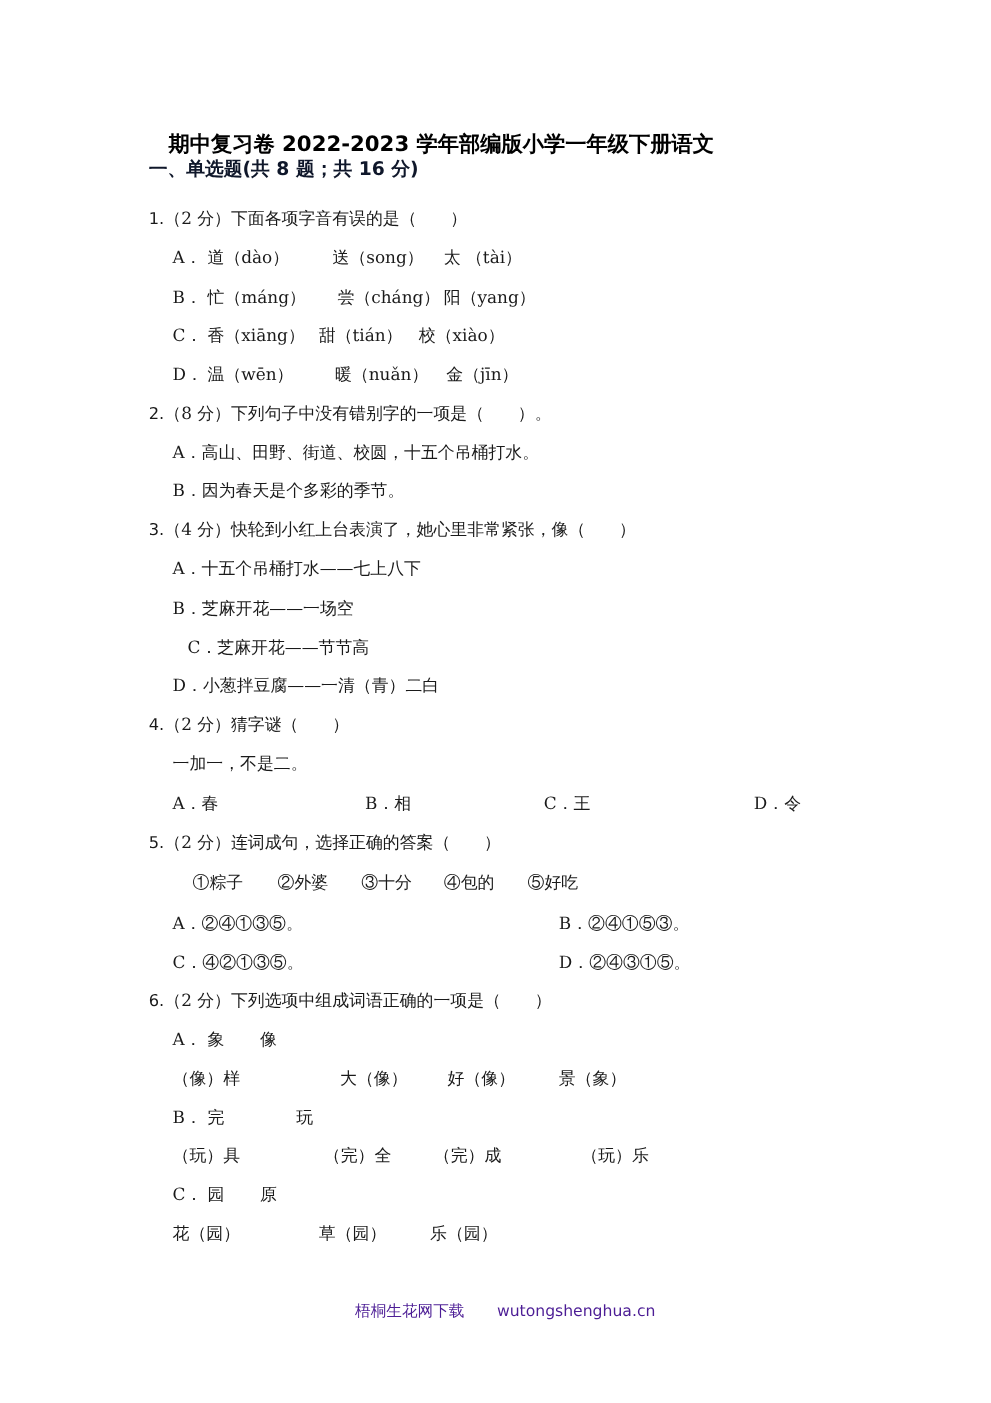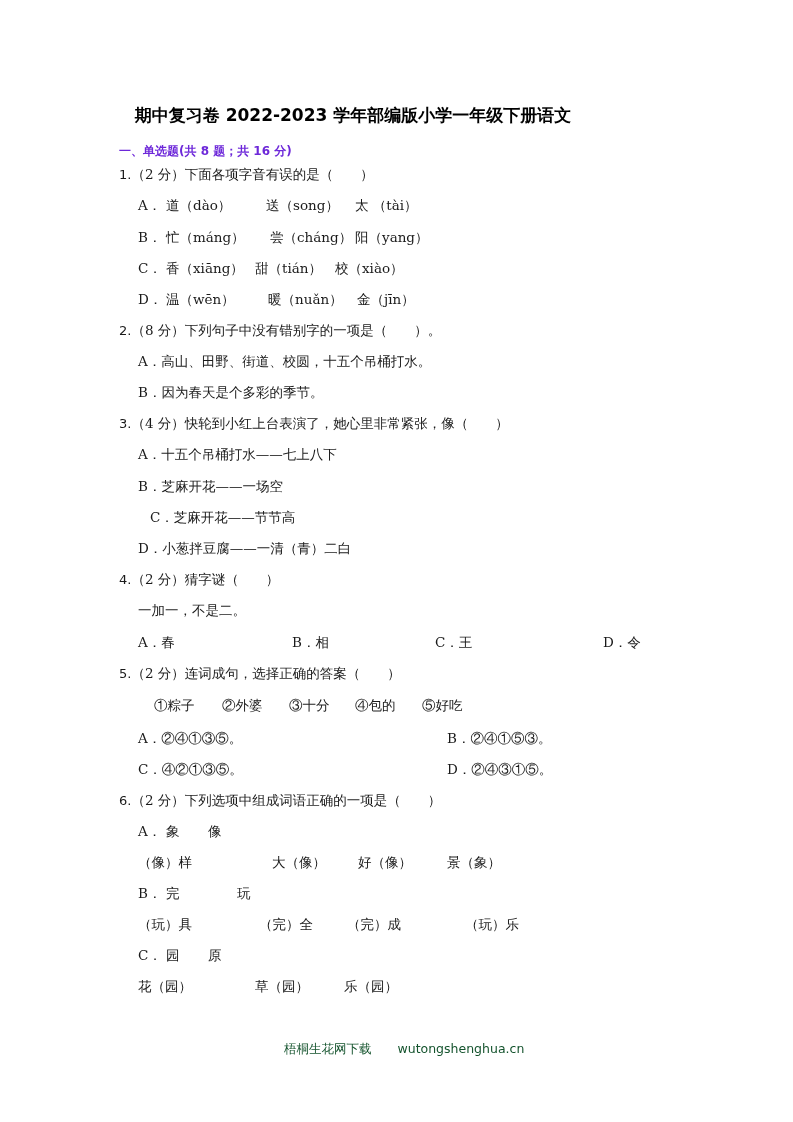--- a/index.html
+++ b/index.html
@@ -2,26 +2,26 @@
 <html><head>
 <meta charset="utf-8">
 <style>
   html, body { margin: 0; padding: 0; background: #ffffff; }
   body { width: 793px; height: 1122px; position: relative; overflow: hidden;
          font-family: "DejaVu Serif", "Liberation Serif", serif; color: #1a1a1a; }
   .abs { position: absolute; white-space: pre; }
   .title { top: 104px; left: 0; width: 658px; text-align: center;
            font-family: "DejaVu Sans", "Liberation Sans", sans-serif;
            font-weight: bold; font-size: 17px; color: #000; margin-left: 24px; }
-  .section { left: 119px; top: 143px; font-family: "DejaVu Sans", "Liberation Sans", sans-serif;
-             font-weight: bold; font-size: 12px; color: #6d28d9; }
+  .section { left: 119px; top: 126px; font-family: "DejaVu Sans", "Liberation Sans", sans-serif;
+             font-weight: bold; font-size: 15px; color: #0f172a; }
   .q { left: 119px; font-size: 13.5px; }
   .q .num { font-family: "DejaVu Sans", "Liberation Sans", sans-serif; font-size: 13px; }
   .opt { font-size: 13.5px; }
-  .footer { top: 1041px; left: 284px; font-size: 12.5px; color: #14532d; }
+  .footer { top: 1041px; left: 284px; font-size: 12.5px; color: #4c1d95; }
   .footer .url { font-family: "DejaVu Sans", "Liberation Sans", sans-serif; margin-left: 26px; }
 </style>
 </head>
 <body>
 
 <div>
 
   <div class="abs title">期中复习卷 2022-2023 学年部编版小学一年级下册语文</div>
   <div class="abs section">一、单选题(共 8 题；共 16 分)</div>
 

